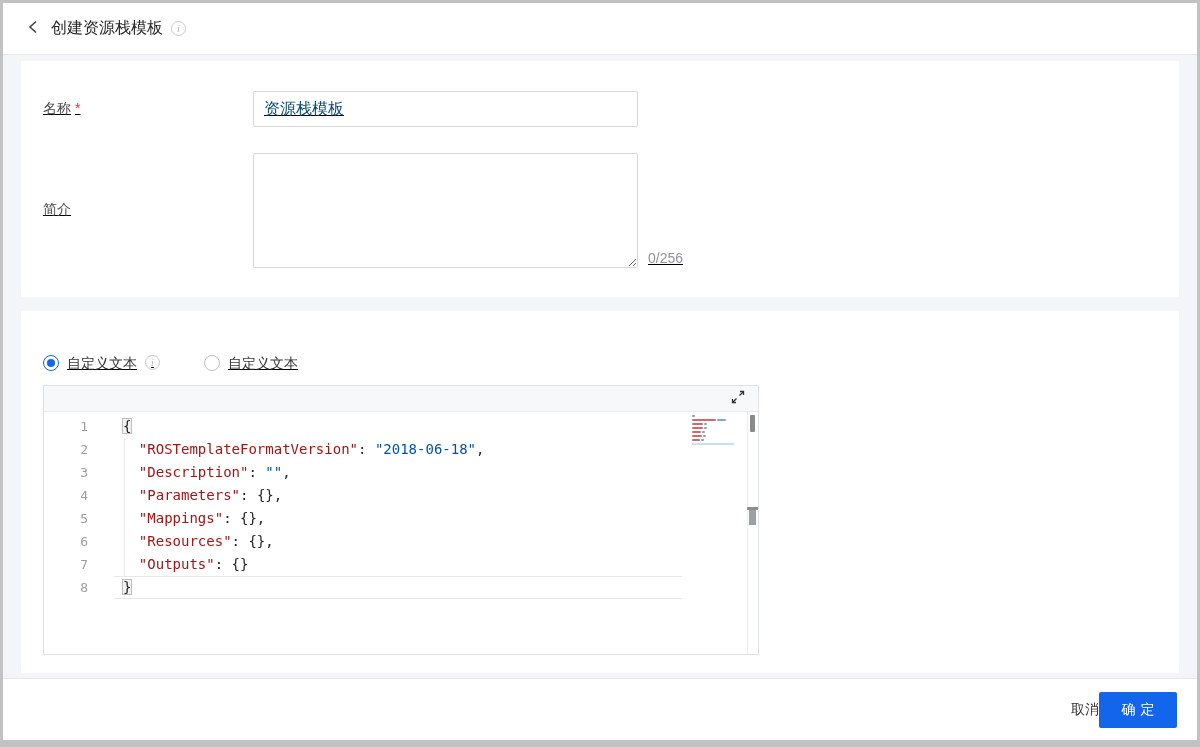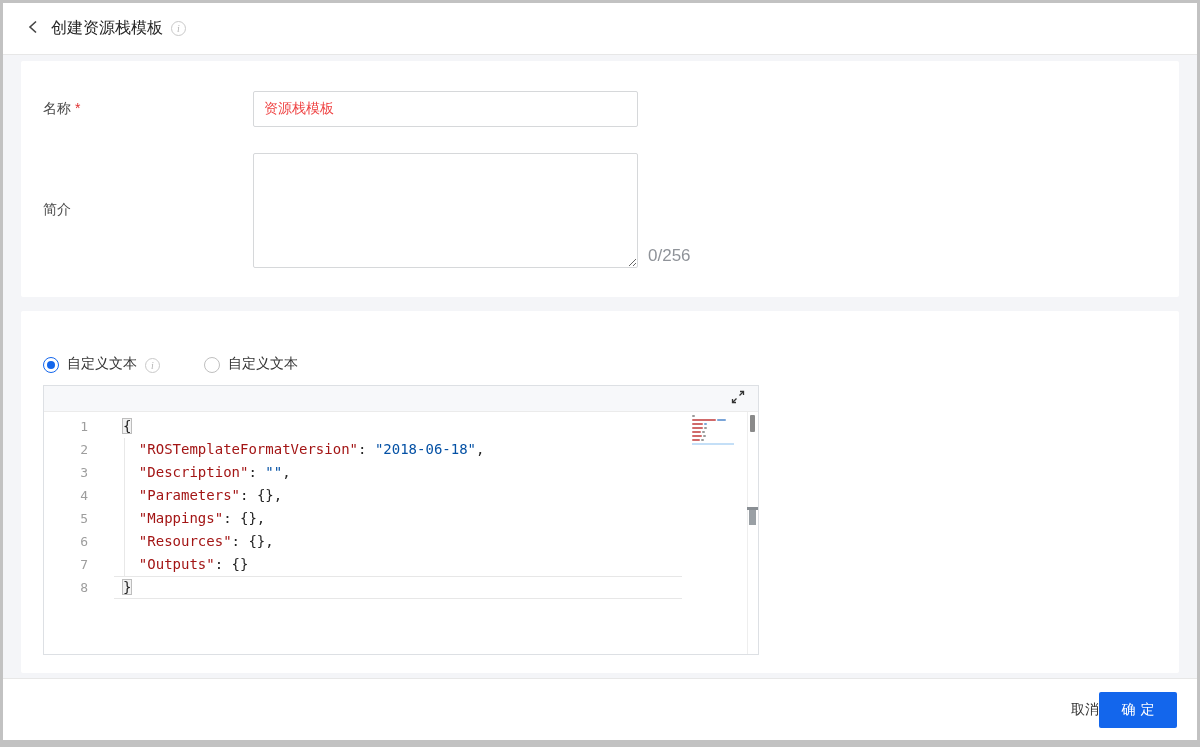--- a/index.html
+++ b/index.html
@@ -22,41 +22,41 @@
     display:inline-flex; align-items:center; justify-content:center;
     width:15px; height:15px; border:1px solid #c9c9c9; border-radius:50%;
     color:#b5b5b5; font-size:10px; font-family:"Liberation Serif",serif; font-style:italic;
     margin-left:8px; line-height:1;
   }
   
   .bodywrap { flex:1 1 auto; padding:6px 18px 0 18px; overflow:hidden; }
   .card { background:#fff; border-radius:2px; }
   .card-basic { height:236px; padding:30px 20px 0 22px; margin-bottom:14px; }
   .card-method { height:362px; padding:36px 20px 0 22px; }
-  .form-row { display:flex; }
+  .form-row { display:flex;text-decoration:underline; }
   .form-row + .form-row { margin-top:26px; }
   .form-label { flex:0 0 210px; font-size:14px; color:#4a4a4a; }
   .row-center { align-items:center; }
   .row-top .form-label { padding-top:8px;margin-top:40px; }
   .req { color:#e02f2f; margin-left:4px; }
   .text-input {
     width:385px; height:36px; border:1px solid #d6d8da; border-radius:2px;
-    font-size:14px; color:#ef4444; padding:0 10px; outline:none; background:#fff;
+    font-size:16px; color:#0c4a6e; padding:0 10px; outline:none; background:#fff;
     font-family:"Liberation Sans","DejaVu Sans",sans-serif;
   }
   .textarea-wrap { display:flex; align-items:flex-end; gap:10px; }
   .desc-area {
     width:385px; height:115px; border:1px solid #d6d8da; border-radius:2px;
     font-size:14px; color:#333; padding:8px 10px; outline:none; resize:both;
     font-family:"Liberation Sans","DejaVu Sans",sans-serif;
   }
-  .counter { font-size:17px; color:#8f9399; padding-bottom:2px;text-align:center; }
+  .counter { font-size:14px; color:#8f9399; padding-bottom:2px;text-align:center; }
   
   .radio-row { display:flex; align-items:center; height:22px; }
-  .radio-opt { display:flex; align-items:flex-end; cursor:pointer;margin-top:12px; }
+  .radio-opt { display:flex; align-items:flex-start; cursor:pointer;margin-top:12px; }
   .radio-opt + .radio-opt { margin-left:44px; }
   .radio-circle {
     width:16px; height:16px; border-radius:50%; border:1px solid #bfbfbf; background:#fff;
     display:inline-flex; align-items:center; justify-content:center; margin-right:8px; flex:0 0 16px;
   }
   .radio-circle.sel { border:1px solid var(--accent); }
   .radio-circle.sel::after { content:""; width:8px; height:8px; border-radius:50%; background:var(--accent); }
   .radio-label { font-size:14px; color:#333; }
   
   .editor {

